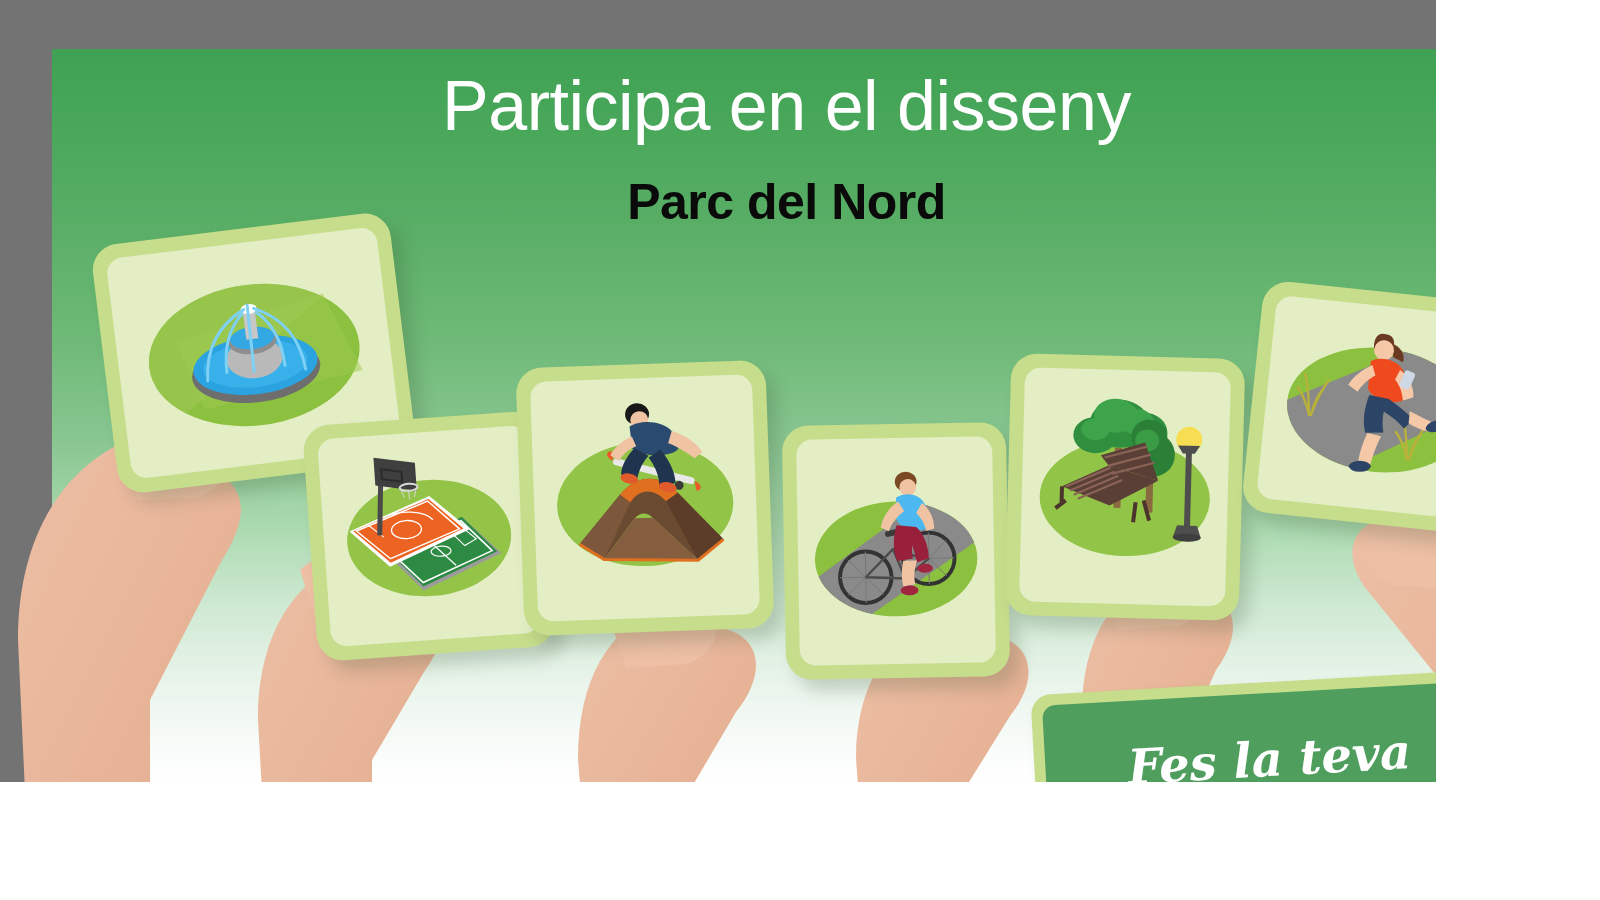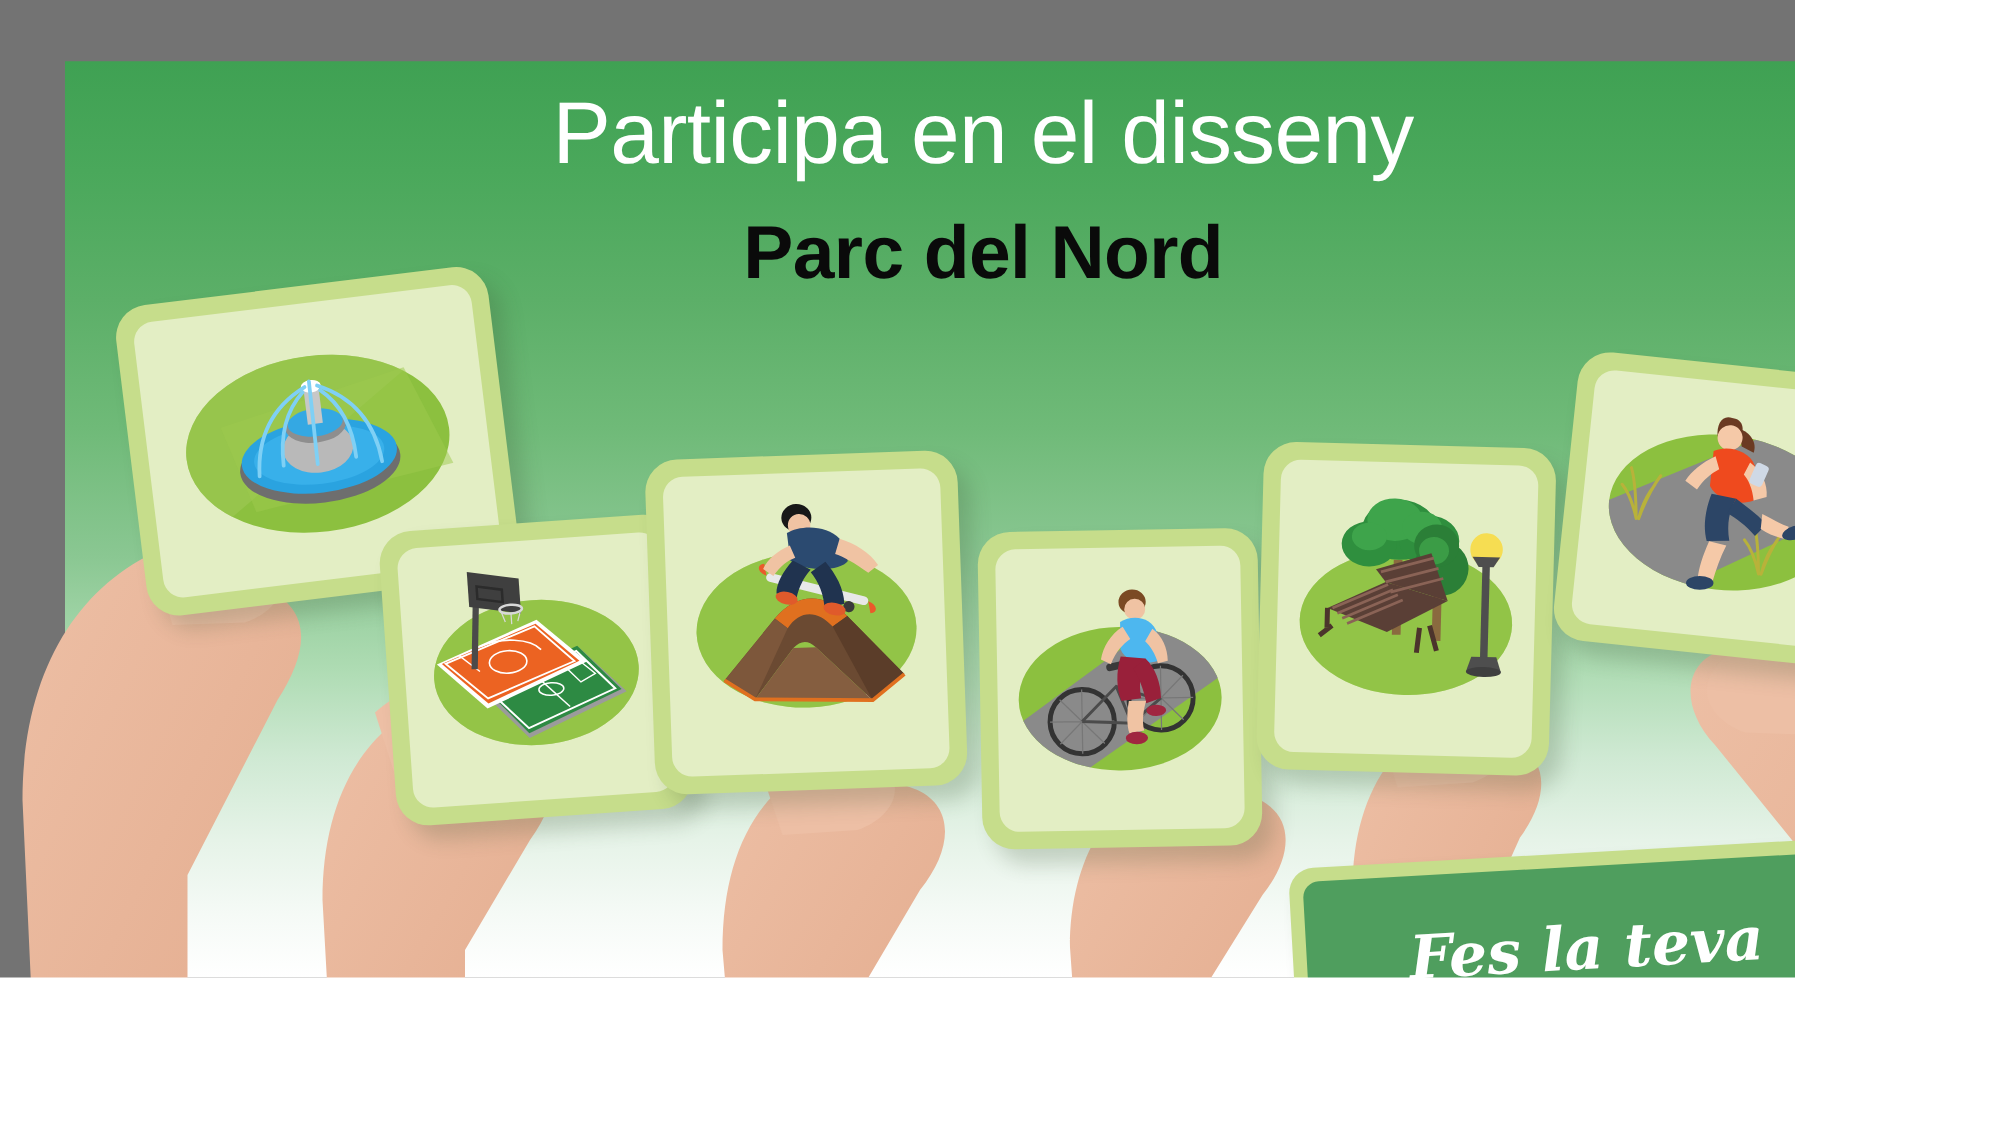--- a/index.html
+++ b/index.html
@@ -17,21 +17,21 @@
 
   
   #title-block{
     position:absolute;left:52px;top:60px;width:1469px;text-align:center;
     pointer-events:none;
   }
   .t-line{
     font-size:70px;line-height:92px;color:#ffffff;font-weight:400;
     letter-spacing:-0.5px;white-space:nowrap;
   }
-  .t-line.bold{color:#0a0a0a;font-weight:700;font-size:60px;line-height:100px;}
+  .t-line.bold{color:#0a0a0a;font-weight:700;font-size:50px;line-height:100px;}
 
   
   .card{
     position:absolute;background:#c6dd8b;border-radius:26px;
     box-shadow:10px 12px 16px rgba(60,80,50,0.22);
     padding:14px;box-sizing:border-box;
   }
   .card-inner{
     width:100%;height:100%;background:#e3eec4;border-radius:16px;
     position:relative;overflow:hidden;

